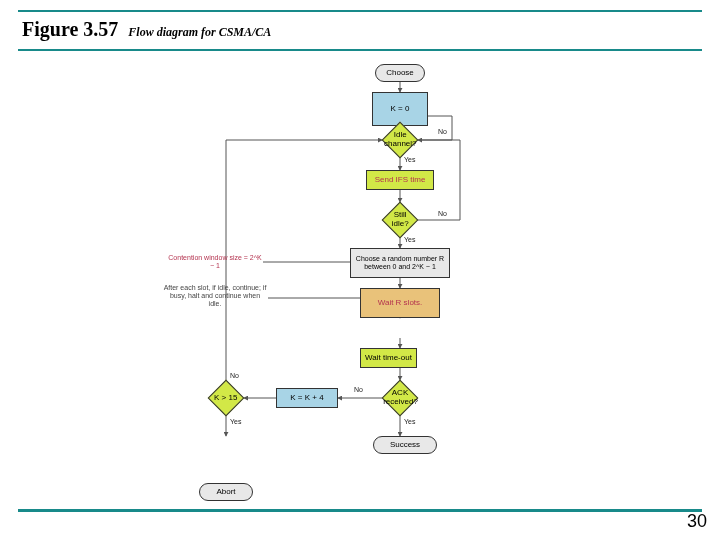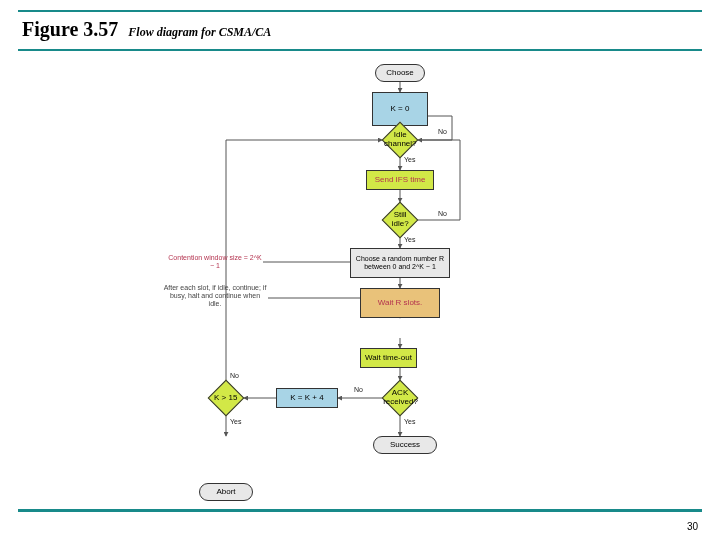--- a/index.html
+++ b/index.html
@@ -19,22 +19,22 @@
   }
   .figno { font-weight: bold; font-size: 20px; }
   .figtitle { font-style: italic; font-weight: bold; font-size: 12px; margin-left: 6px; }
   .footer-rule {
     position: absolute;
     left: 18px; right: 18px; bottom: 28px;
     border-top: 3px solid #188a8a;
   }
   .page-num {
     position: absolute;
-    right: 22px; bottom: 8px;
-    font-size: 10px;
+    right: 13px; bottom: 8px;
+    font-size: 18px;
     font-family: Arial, sans-serif;
   }
   .chart-area {
     position: absolute;
     left: 0; right: 0;
     top: 56px; bottom: 36px;
   }
   
   .shape { position: absolute; font-family: Arial, sans-serif; font-size: 8px; text-align: center; display: flex; align-items: center; justify-content: center; line-height: 1.1; }
   .term { border: 1px solid #333; border-radius: 12px; background: #e8e8e8; height: 18px; }

